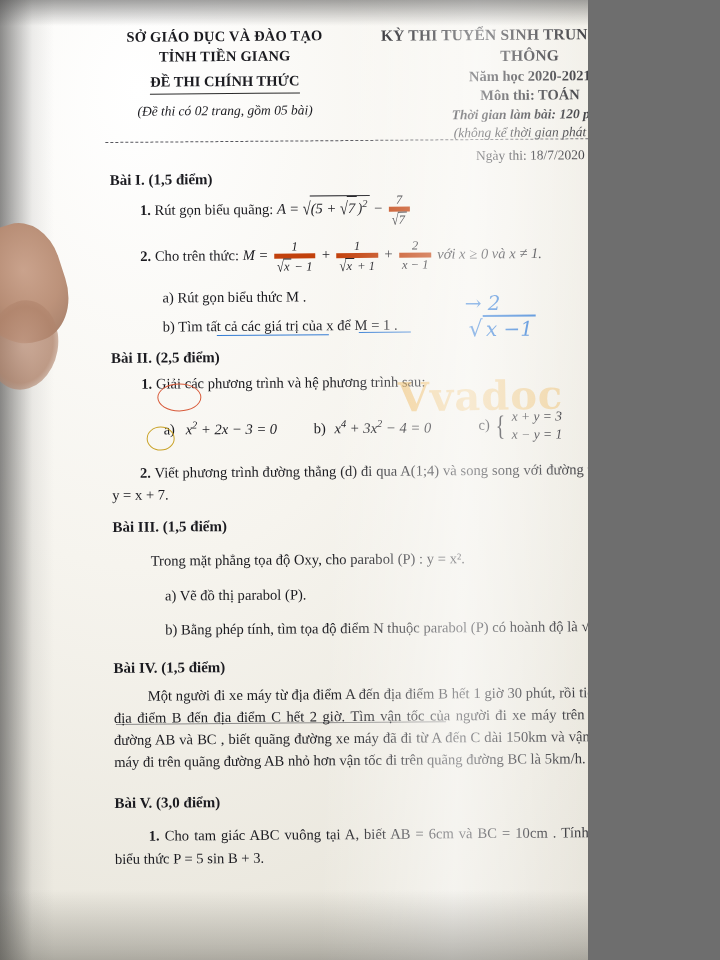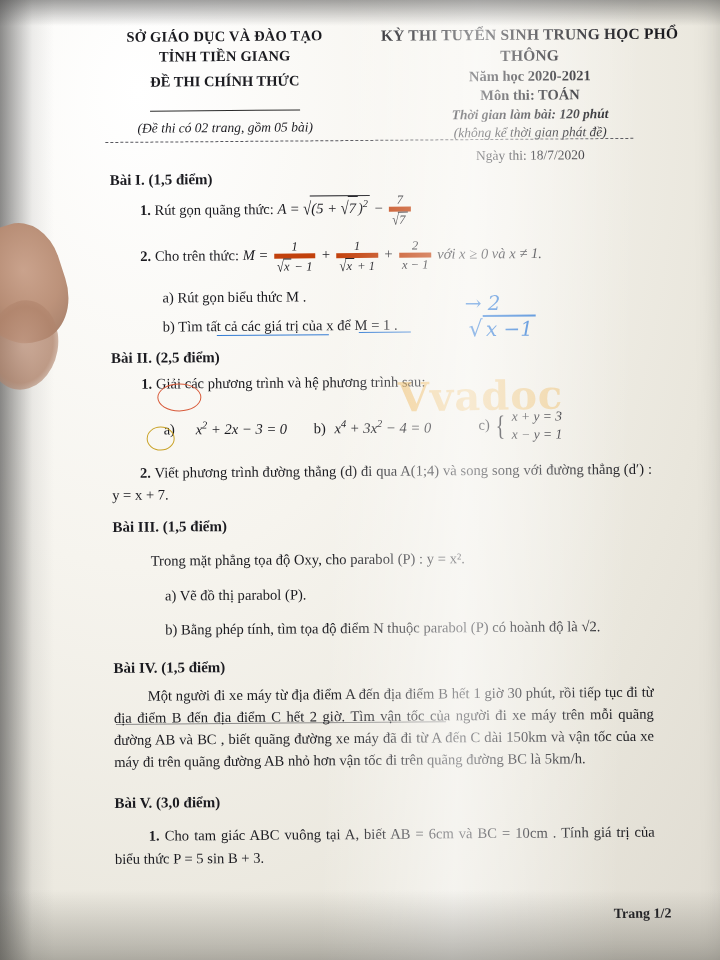--- a/index.html
+++ b/index.html
@@ -2,21 +2,21 @@
 <html><head>
 <meta charset="utf-8">
 <style>
   html, body {
     margin: 0;
     padding: 0;
     background: #6e6e6e;
   }
   #page {
     position: relative;
-    width: 720px;
+    width: 588px;
     height: 960px;
     overflow: hidden;
     background: #d9d6cd;
     font-family: "Liberation Serif", serif;
     text-decoration: underline;
   }
   
   .sheet {
     position: absolute;
     left: -6px;
@@ -107,21 +107,21 @@
   }
   .b { font-weight: bold; }
   .i { font-style: italic; }
   .s14 { font-size: 14.5px; }
   .s13 { font-size: 13.5px; }
   .s15 { font-size: 15.5px; }
   .caps { letter-spacing: 0.2px; }
   .u-line {
     display: inline-block;
     border-bottom: 1.2px solid #2a2a2a;
-    padding-bottom: 18px;
+    padding-bottom: 1px;
   }
 
   .dashrule {
     position: absolute;
     top: 140px;
     left: 108px;
     width: 528px;
     border-top: 1.6px dashed #3a3a42;
     opacity: 0.85;
   }
@@ -274,21 +274,21 @@
     </div>
 
     <div class="dashrule"></div>
 
     <div class="body">
 
       <div class="bai">Bài I. (1,5 điểm)</div>
 
       <div class="p ind1">
         <span class="b">1.</span>
-        <span>Rút gọn quãng thức:</span>
+        <span>Rút gọn biểu quãng:</span>
         <span class="mathi">
           A =
           <span class="radsign">√</span><span class="sqrt">(5 + <span class="radsign">√</span><span class="sqrt">7</span>)<span class="sup">2</span></span>
           −
           <span class="frac"><span class="num">7</span><span class="den"><span class="radsign">√</span><span class="sqrt">7</span></span></span>
         </span>
       </div>
 
       <div class="p ind1" style="margin-top:12px">
         <span class="b">2.</span>
@@ -310,21 +310,21 @@
       <div class="bai" style="margin-top:9px">Bài II. (2,5 điểm)</div>
 
       <div class="p ind1">
         <span class="b">1.</span>
         <span>Giải các phương trình và hệ phương trình sau:</span>
       </div>
 
       <div class="p ind2" style="margin-top:16px; display:flex; align-items:center;">
         <span style="width:150px">
           <span>a)</span>
-          <span class="mathi" style="margin-left:17px">x<span class="sup">2</span> + 2x − 3 = 0</span>
+          <span class="mathi" style="margin-left:7px">x<span class="sup">2</span> + 2x − 3 = 0</span>
         </span>
         <span style="width:165px">
           <span>b)</span>
           <span class="mathi" style="margin-left:5px">x<span class="sup">4</span> + 3x<span class="sup">2</span> − 4 = 0</span>
         </span>
         <span>
           <span>c)</span>
           <span class="brace">{</span>
           <span class="sysbox mathi">
             <span style="display:block">x + y = 3</span>

